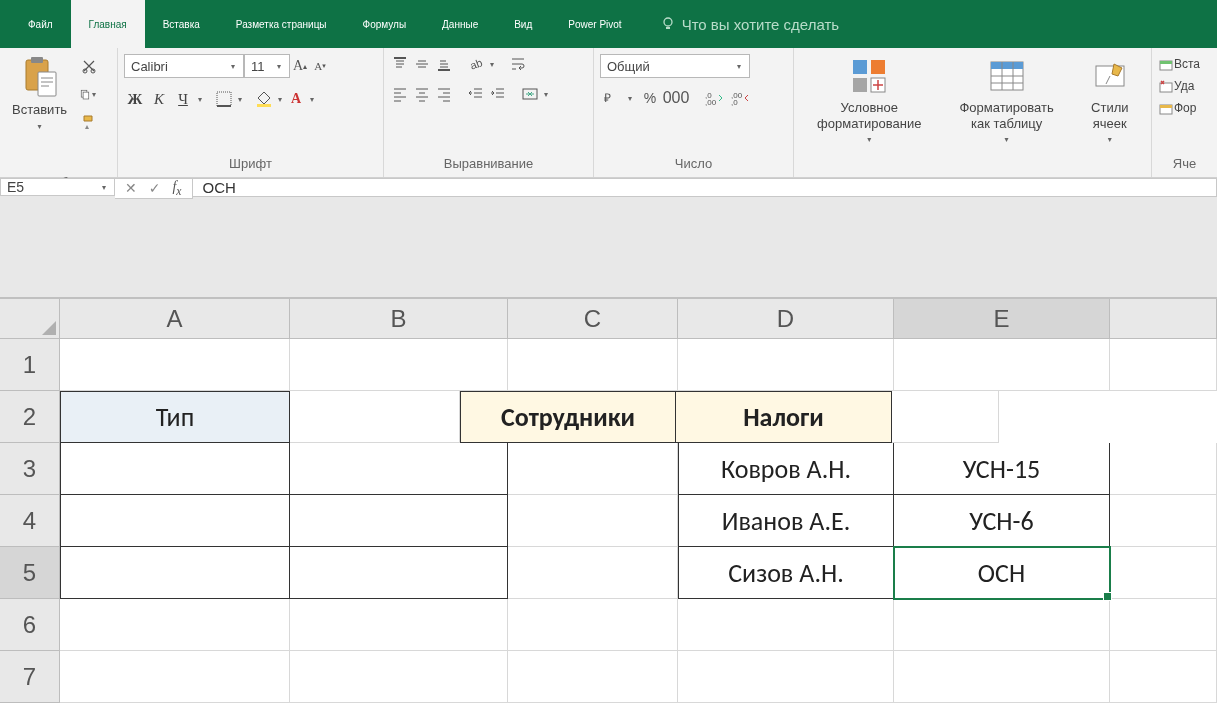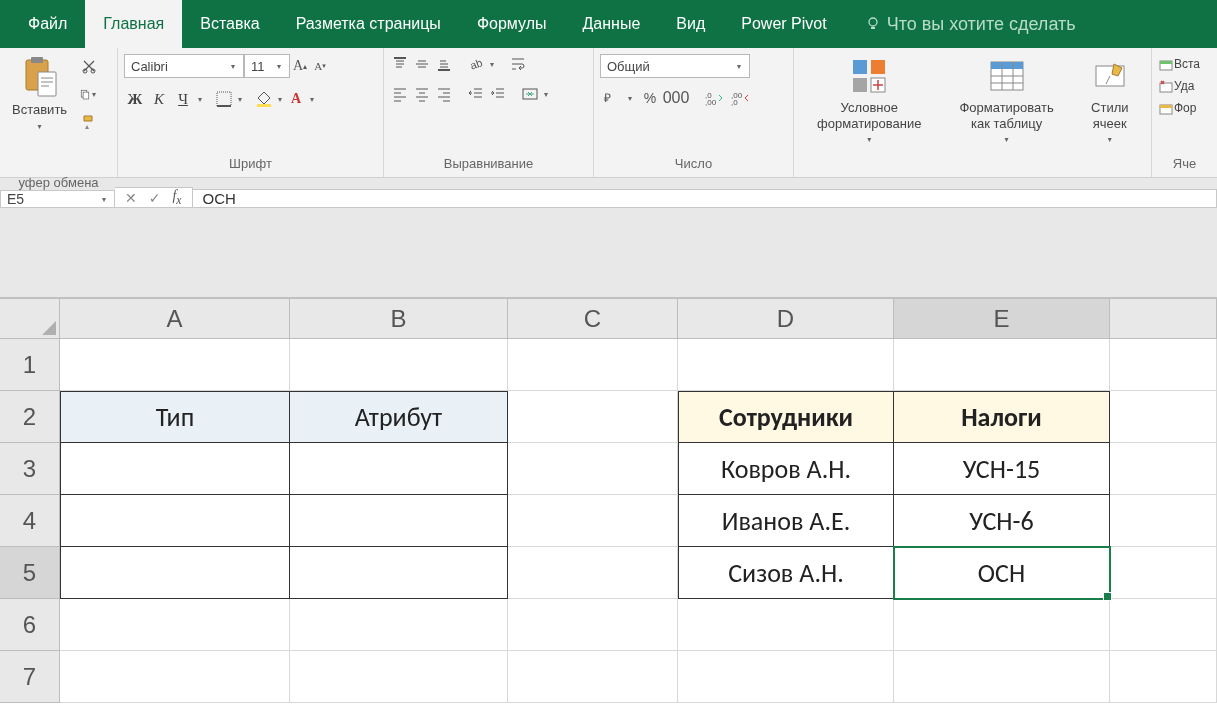--- a/index.html
+++ b/index.html
@@ -1,22 +1,22 @@
 <!DOCTYPE html>
 <html><head>
 <meta charset="utf-8">
 <style>
   * { box-sizing: border-box; margin: 0; padding: 0; user-select: none; }
   body { font-family: "Segoe UI", Tahoma, sans-serif; font-size: 12px; background: #fff; width: 1217px; height: 711px; overflow: hidden; color: #444; }
   
   
   .tabs-strip { height: 48px; background: #0e7245; display: flex; align-items: stretch; padding-left: 10px; }
-  .tab { padding: 0 18px; display: flex; align-items: center; color: #fff; font-size: 16px; cursor: pointer; }
+  .tab { padding: 0 18px; display: flex; align-items: center; color: #fff; font-size: 10px; cursor: pointer; }
   .tab.active { background: #f3f3f3; color: #0e7245; }
-  .tell-me { margin-left: 20px; display: flex; align-items: center; color: #b8dcc9; font-size: 18px; gap: 6px; }
+  .tell-me { margin-left: 20px; display: flex; align-items: center; color: #b8dcc9; font-size: 15px; gap: 6px; }
   
   
   .ribbon { height: 130px; background: #f3f3f3; border-bottom: 1px solid #d0d0d0; display: flex; align-items: stretch; }
   .group { border-right: 1px solid #d8d8d8; padding: 4px 6px 0 6px; display: flex; flex-direction: column; justify-content: space-between; }
   .group-label { text-align: center; font-size: 13px; color: #666; padding: 4px 0 6px; margin-top: 36px; }
   .group-body { flex: 1; display: flex; align-items: flex-start; gap: 6px; }
   
   .big-btn { display: flex; flex-direction: column; align-items: center; justify-content: flex-start; padding: 4px 6px; gap: 4px; cursor: pointer; }
   .big-btn .lbl { font-size: 13px; color: #444; text-align: center; line-height: 1.2; }
   
@@ -31,21 +31,21 @@
   
   .fmt-btn { width: 22px; height: 22px; display: inline-flex; align-items: center; justify-content: center; cursor: pointer; font-family: "Times New Roman", serif; font-size: 15px; }
   .fmt-btn.bold { font-weight: bold; }
   .fmt-btn.italic { font-style: italic; }
   .fmt-btn.underline { text-decoration: underline; }
   
   .num-fmt { width: 150px; height: 24px; border: 1px solid #b8b8b8; background: #fff; padding: 2px 6px; display: flex; align-items: center; justify-content: space-between; font-size: 13px; }
   
   
   .formula-bar-wrap { background: #e8e8e8; border-bottom: 1px solid #c0c0c0; }
-  .formula-bar { height: 30px; display: flex; align-items: flex-end; }
+  .formula-bar { height: 30px; display: flex; align-items: flex-start; }
   .name-box { width: 115px; border: 1px solid #c8c8c8; background: #fff; display: flex; align-items: center; justify-content: space-between; padding: 0 6px; font-size: 14px; }
   .fx-controls { display: flex; align-items: center; gap: 12px; padding: 0 10px; border: 1px solid #c8c8c8; border-left: none; background: #fff; }
   .fx-controls span { font-size: 14px; color: #888; cursor: pointer; }
   .fx-controls .fx { color: #555; font-style: italic; font-family: "Times New Roman"; }
   .formula-input { flex: 1; border: 1px solid #c8c8c8; border-left: none; background: #fff; display: flex; align-items: center; padding: 0 10px; font-size: 15px; color: #333; }
   .formula-extra { height: 90px; background: #e8e8e8; border-bottom: 1px solid #c0c0c0; }
   
   
   .grid { position: relative; }
   .col-headers { display: flex; height: 40px; }
@@ -397,21 +397,20 @@
     <div class="cell cB"></div>
     <div class="cell cC"></div>
     <div class="cell cD"></div>
     <div class="cell cE"></div>
     <div class="cell cF"></div>
   </div>
 
   <div class="row r2">
     <div class="row-head">2</div>
     <div class="cell cA hdr-blue bord-t bord-l bord-b bord-r">Тип</div>
-    <div class="cell cB hdr-blue bord-t bord-b bord-r">Атрибут</div>
     <div class="cell cC"></div>
     <div class="cell cD hdr-yellow bord-t bord-l bord-b bord-r">Сотрудники</div>
     <div class="cell cE hdr-yellow bord-t bord-b bord-r">Налоги</div>
     <div class="cell cF"></div>
   </div>
 
   <div class="row r3">
     <div class="row-head">3</div>
     <div class="cell cA bord-l bord-b bord-r"></div>
     <div class="cell cB bord-b bord-r"></div>

